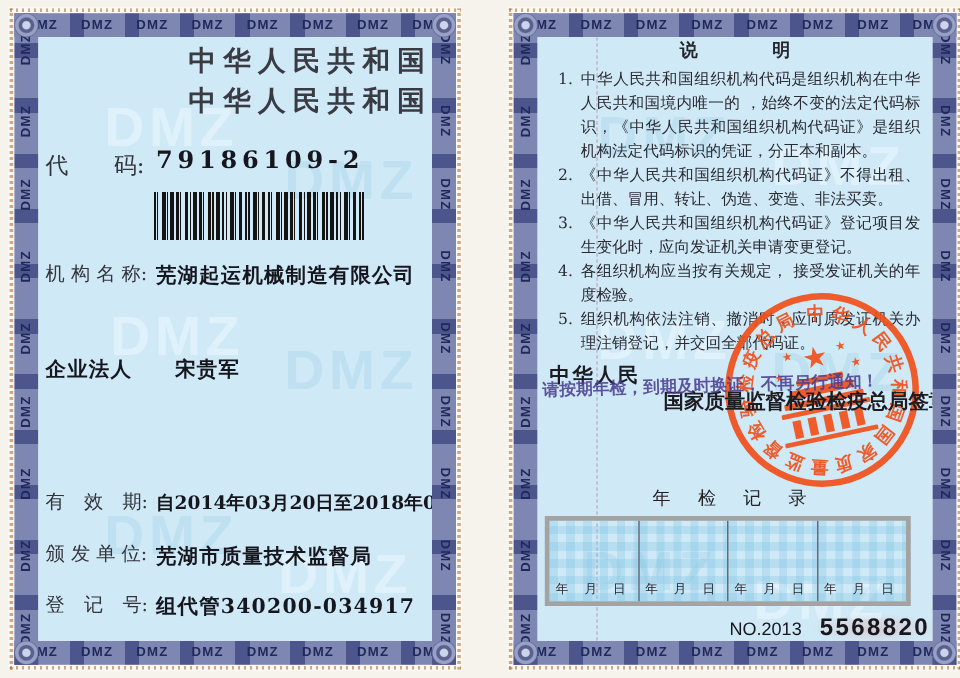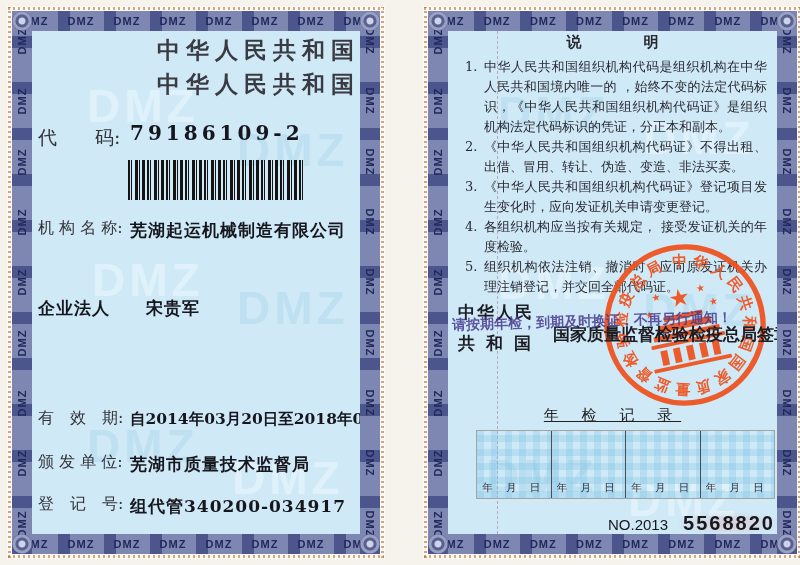--- a/index.html
+++ b/index.html
@@ -81,23 +81,23 @@
   #issuer2{top:301px;letter-spacing:11px;}
   .signature{position:absolute;left:105px;top:292px;font-size:17px;font-weight:bold;
     white-space:nowrap;color:#1c1c22;z-index:3;}
   .stamp-note{position:absolute;left:4px;top:281px;width:330px;font-size:14px;font-weight:bold;
     color:#4c3f93;opacity:.88;transform:rotate(-1.6deg);white-space:nowrap;z-index:4;}
 
   .seal{position:absolute;left:153px;top:210px;width:168px;height:168px;z-index:2;
     transform:rotate(-12deg);opacity:.93;}
 
   .inspect-title{position:absolute;top:375px;left:0;right:0;text-align:center;
-    font-size:15px;letter-spacing:9px;color:#222;text-decoration:underline;}
-  .itable{position:absolute;left:28px;top:399px;width:297px;height:67px;
-    border:1px solid #a3a3a3;display:flex;z-index:1;}
+    font-size:15px;letter-spacing:9px;color:#222;}
+  .itable{position:absolute;left:6px;top:399px;width:297px;height:67px;
+    border:4px solid #a3a3a3;display:flex;z-index:1;}
   .icell{flex:1;position:relative;border-left:1px solid #4c4c58;
     background-image:repeating-linear-gradient(90deg,rgba(125,195,228,.30) 0 7px,transparent 7px 14px),
                      repeating-linear-gradient(0deg,rgba(125,195,228,.30) 0 7px,transparent 7px 14px);}
   .icell:first-child{border-left:none;}
   .icell-label{position:absolute;bottom:3px;left:0;right:0;text-align:center;
     font-size:10.5px;letter-spacing:5px;color:#26262e;}
 
   .serial{position:absolute;top:481px;left:160px;display:flex;align-items:baseline;gap:10px;
     font-family:"Liberation Sans",sans-serif;color:#17171d;}
   .serial-prefix{font-size:15px;}
@@ -284,21 +284,20 @@
         <span class="note-num">4.</span>
         <span class="note-text">各组织机构应当按有关规定， 接受发证机关的年度检验。</span>
       </div>
       <div class="note">
         <span class="note-num">5.</span>
         <span class="note-text">组织机构依法注销、撤消时，应向原发证机关办理注销登记，并交回全部代码证。</span>
       </div>
     </div>
 
     <div class="issuer" id="issuer1">中华人民</div>
-    <div class="issuer" id="issuer2">共和国</div>
     <div class="stamp-note">请按期年检，到期及时换证，不再另行通知！</div>
     <div class="signature">国家质量监督检验检疫总局签章</div>
 
     <svg class="seal" viewBox="-85 -85 170 170">
       <defs>
         <path id="sealArc" d="M 0 -60 A 60 60 0 1 1 -0.05 -60"></path>
       </defs>
       <circle r="79" fill="none" stroke="#f0511d" stroke-width="5.5"></circle>
       <text font-size="15" font-weight="bold" fill="#f0511d" letter-spacing="4.5" font-family="DejaVu Sans, sans-serif">
         <textPath href="#sealArc">中华人民共和国国家质量监督检验检疫总局</textPath>

